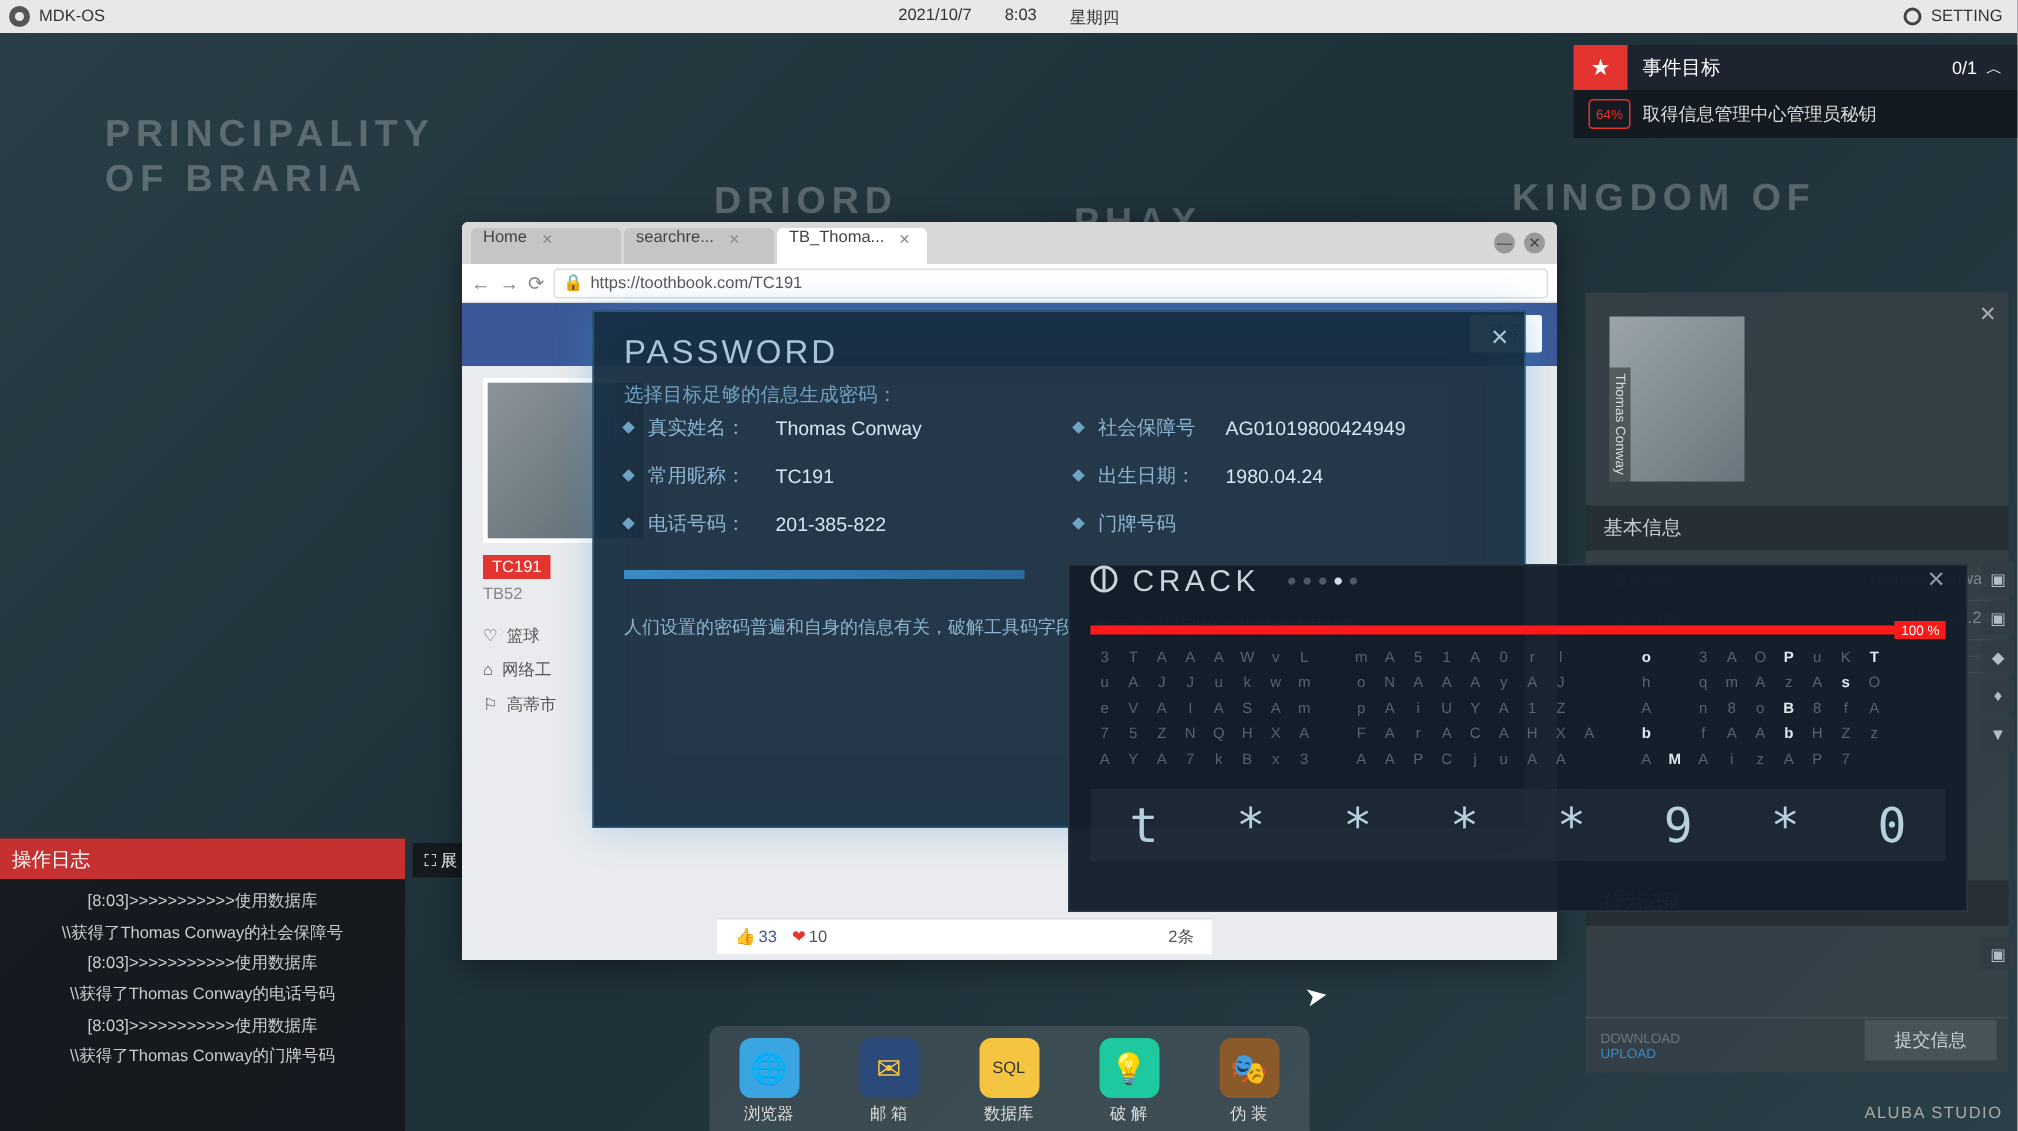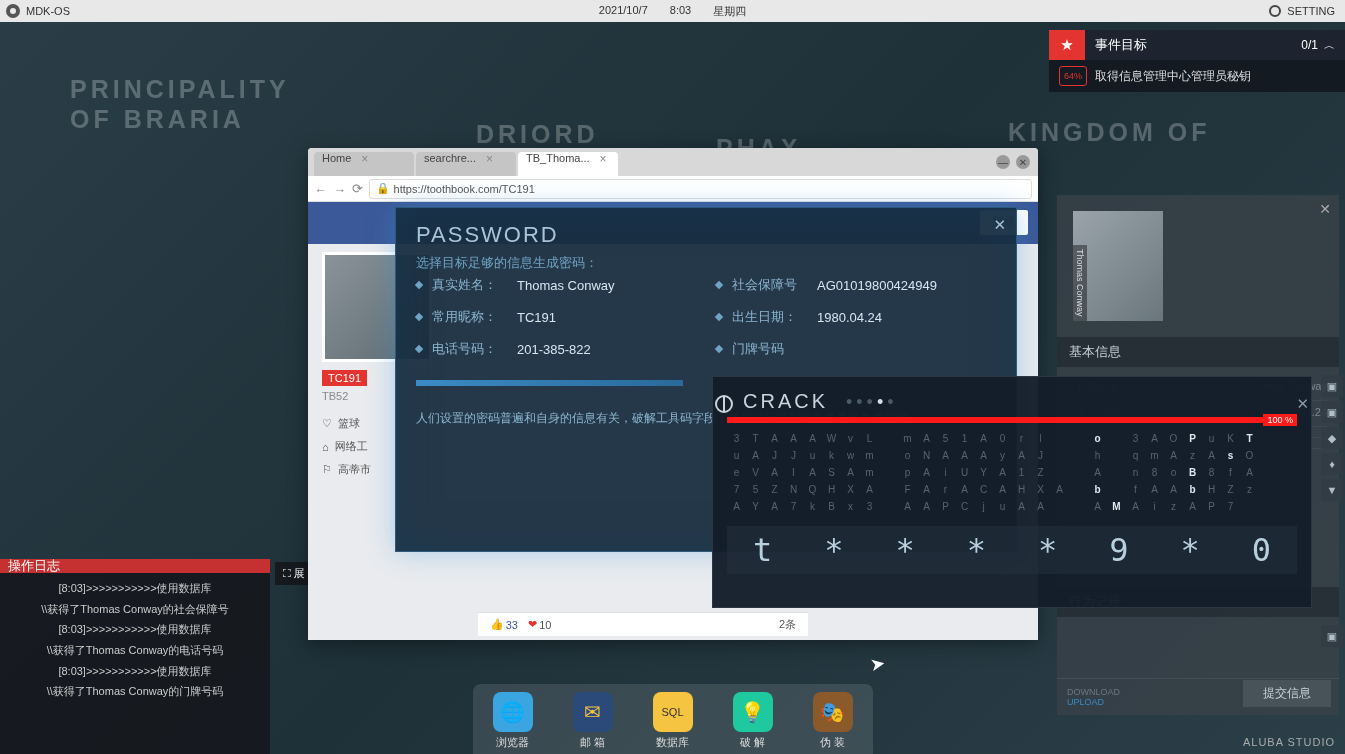--- a/index.html
+++ b/index.html
@@ -15,21 +15,21 @@
 
 .objective { position: absolute; top: 30px; right: 0; width: 296px; z-index: 90; }
 .obj-header { background: #1d242f; height: 30px; display: flex; align-items: center; padding-right: 10px; font-size: 13px; }
 .obj-header .star { width: 36px; height: 30px; background: #e3342f; margin-right: 10px; display: flex; align-items: center; justify-content: center; color: #fff; font-size: 15px; }
 .obj-header .count { margin-left: auto; font-size: 12px; }
 .obj-header .chev { margin-left: 6px; font-size: 11px; }
 .obj-item { background: #141a22; height: 32px; display: flex; align-items: center; padding: 0 10px; font-size: 12px; color: #ddd; }
 .obj-item .pct { width: 28px; height: 20px; border: 1px solid #e3342f; border-radius: 3px; color: #e3342f; font-size: 9px; display: flex; align-items: center; justify-content: center; margin-right: 8px; }
 
 .log { position: absolute; left: 0; bottom: 0; width: 270px; height: 195px; background: rgba(20,20,25,0.8); font-size: 11px; }
-.log-header { height: 14px; background: #c53030; display: flex; align-items: center; padding: 0 8px; font-size: 13px; }
+.log-header { height: 27px; background: #c53030; display: flex; align-items: center; padding: 0 8px; font-size: 13px; }
 .log-expand { position: absolute; left: 275px; bottom: 169px; background: rgba(20,20,25,0.8); color: #fff; font-size: 11px; padding: 4px 8px; }
 .log-body { padding: 6px 8px; color: #ccc; line-height: 1.7; }
 .log-body div { margin-bottom: 2px; text-align: center; }
 
 .dock { position: absolute; bottom: 0; left: 50%; transform: translateX(-50%); width: 400px; height: 70px; background: rgba(120,130,135,0.3); border-radius: 8px 8px 0 0; display: flex; justify-content: space-around; align-items: center; padding-top: 4px; }
 .dock-item { display: flex; flex-direction: column; align-items: center; gap: 3px; font-size: 11px; color: #ddd; }
 .dock-icon { width: 40px; height: 40px; border-radius: 8px; display: flex; align-items: center; justify-content: center; font-size: 20px; }
 .studio { position: absolute; bottom: 6px; right: 10px; font-size: 11px; color: #aaa; letter-spacing: 1px; }
 
 .browser { position: absolute; left: 308px; top: 148px; width: 730px; background: #fff; border-radius: 4px 4px 0 0; box-shadow: 0 4px 20px rgba(0,0,0,0.4); z-index: 20; }
@@ -60,21 +60,21 @@
 .pw-sub { color: #6fa3c4; font-size: 13px; margin-top: 6px; margin-bottom: 4px; }
 .pw-grid { display: grid; grid-template-columns: 1fr 1fr; row-gap: 14px; column-gap: 20px; }
 .pw-row { display: flex; align-items: center; gap: 10px; font-size: 13px; }
 .pw-dot { width: 6px; height: 6px; background: #6fa3c4; transform: rotate(45deg); }
 .pw-label { color: #8bb5d0; width: 75px; }
 .pw-val { color: #d5e6f0; }
 .pw-bar { height: 6px; background: linear-gradient(90deg,#3a8bc5,#2a6a9a); margin-top: 22px; width: 46%; }
 .pw-desc { color: #8bb5d0; font-size: 12px; margin-top: 22px; line-height: 1.8; }
 
 .crack { position: absolute; left: 712px; top: 376px; width: 600px; height: 232px; background: rgba(20,30,42,0.97); border: 1px solid #2a3844; z-index: 60; }
-.crack-header { height: 36px; display: flex; align-items: flex-end; padding: 0 2px; gap: 10px; }
+.crack-header { height: 36px; display: flex; align-items: flex-start; padding: 0 14px; gap: 10px; }
 .globe { width: 18px; height: 18px; border: 2px solid #c9d4da; border-radius: 50%; position: relative; }
 .globe::after{content:"";position:absolute;top:0;bottom:0;left:50%;width:0;border-left:2px solid #c9d4da;transform:translateX(-50%);}
 .crack-title { color: #c9d4da; font-size: 20px; letter-spacing: 3px; }
 .dots { margin-left: 8px; letter-spacing: 4px; color: #4a5a66; font-size:18px; }
 .dots .on { color: #d5e0e6; }
 .crack-close { margin-left: auto; color: #8a9aa5; font-size: 15px; }
 .crack-progress { height: 6px; margin: 4px 14px 0; position: relative; }
 .crack-progress-bar { height: 100%; background: #ff1a1a; }
 .crack-pct { position: absolute; right: 0; top: -3px; background: #ff1a1a; color: #fff; font-size: 9px; padding: 1px 4px; }
 .matrix { margin: 10px 14px 0; display: grid; grid-template-columns: repeat(30, 1fr); grid-auto-rows: 17px; font-size: 10px; color: #55646f; font-family: monospace; }

